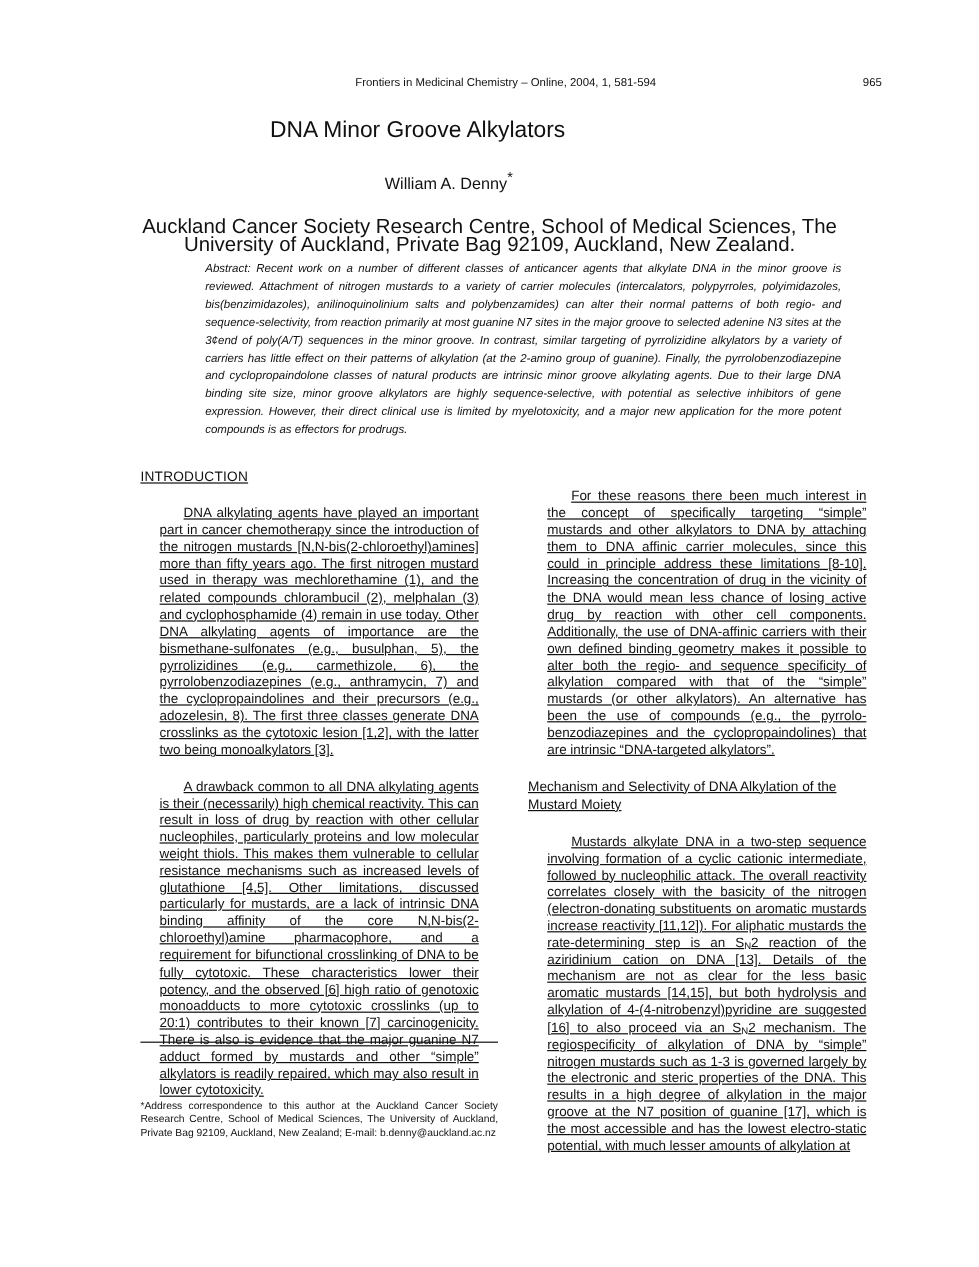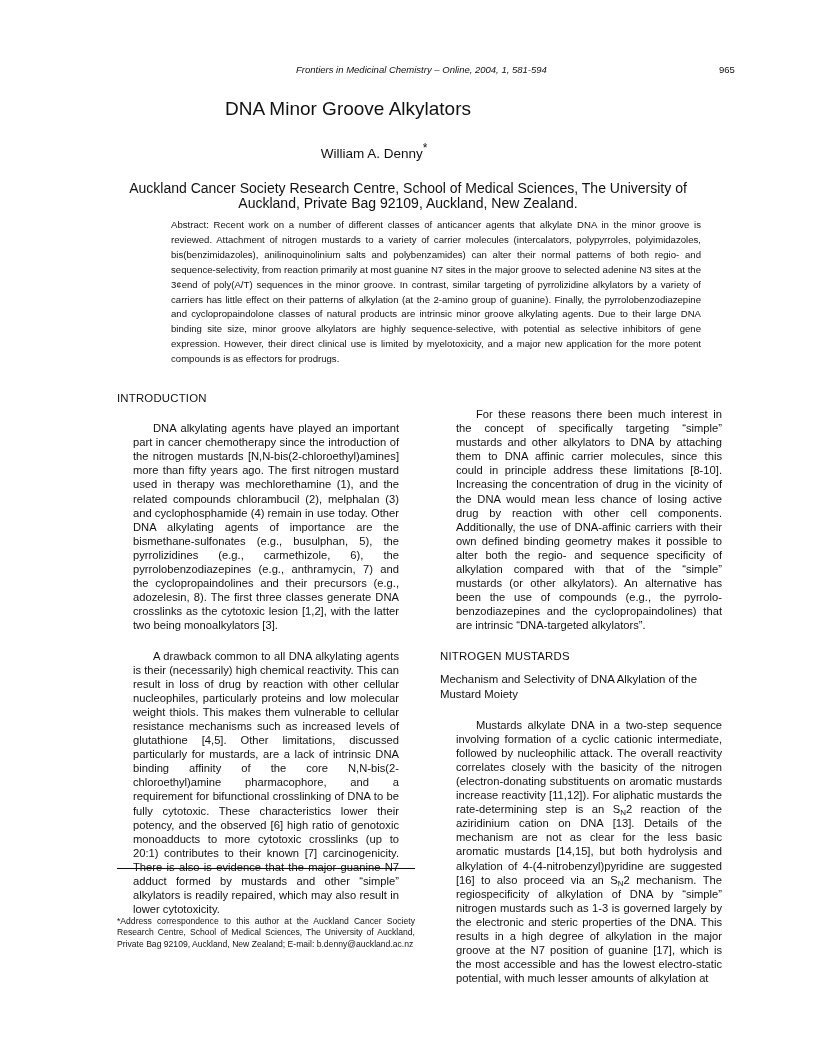--- a/index.html
+++ b/index.html
@@ -1,26 +1,26 @@
 <!DOCTYPE html>
 <html><head>
 <meta charset="utf-8">
 <style>
   html, body { margin:0; padding:0; background:#ffffff; }
   body { width:816px; height:1056px; position:relative; overflow:hidden; color:#111;
          font-family:"Liberation Sans", sans-serif; }
   .running-head { position:absolute; top:64px; left:0; width:816px; font-size:9.5px; }
-  .running-head .journal { position:absolute; left:296px;font-style:italic; }
+  .running-head .journal { position:absolute; left:296px; }
   .running-head .pageno { position:absolute; left:719px; }
   .title { position:absolute; top:98px; left:0; width:696px; text-align:center; font-size:19px; }
   .author { position:absolute; top:141px; left:0; width:748px; text-align:center; font-size:13.5px; }
   .author sup { font-size:12px; }
-  .affil { position:absolute; top:181px; left:110px; width:596px; text-align:center; font-size:14px; line-height:15px; }
-  .abstract { position:absolute; top:218px; left:171px; width:530px; font-size:9.6px; line-height:14.9px; text-align:justify; }
-  .col { position:absolute; width:298px; font-size:11.2px; line-height:14.1px; text-align:justify; }
+  .affil { position:absolute; top:181px; left:110px; width:596px; text-align:center; font-size:17px; line-height:15px; }
+  .abstract { position:absolute; top:218px; left:171px; width:530px; font-size:9.6px; line-height:14.9px; text-align:justify;font-style:italic; }
+  .col { position:absolute; width:298px; font-size:11.2px; line-height:14.1px; text-align:justify;text-decoration:underline; }
   .col-left { left:117px; top:391px; }
   .col-right { left:440px; top:391px; }
   .col p { margin:16px; text-indent:20px; }
   .col p + p { margin-top:12px; }
   .section-head { font-size:11.4px; margin:0 0 8px 0; letter-spacing:0.2px; }
   .sub-head { font-size:11.4px; line-height:15px; margin:0 0 8px 0; text-align:left; }
   .col-right .section-head { margin-top:16px; margin-bottom:9px; }
   .col-left .section-head { margin-bottom:7px; }
   .fn-rule { position:absolute; left:117px; top:868px; width:298px; height:1px; background:#111; }
   .footnote { position:absolute; left:117px; top:916px; width:298px; font-size:8.6px; line-height:11.3px; text-align:justify; }
@@ -51,16 +51,15 @@
   <div class="section-head">INTRODUCTION</div>
   <p>DNA alkylating agents have played an important part in cancer chemotherapy since the introduction of the nitrogen mustards [N,N-bis(2-chloroethyl)amines] more than fifty years ago. The first nitrogen mustard used in therapy was mechlorethamine (1), and the related compounds chlorambucil (2), melphalan (3) and cyclophosphamide (4) remain in use today. Other DNA alkylating agents of importance are the bismethane-sulfonates (e.g., busulphan, 5), the pyrrolizidines (e.g., carmethizole, 6), the pyrrolobenzodiazepines (e.g., anthramycin, 7) and the cyclopropaindolines and their precursors (e.g., adozelesin, 8). The first three classes generate DNA crosslinks as the cytotoxic lesion [1,2], with the latter two being monoalkylators [3].</p>
   <p>A drawback common to all DNA alkylating agents is their (necessarily) high chemical reactivity. This can result in loss of drug by reaction with other cellular nucleophiles, particularly proteins and low molecular weight thiols. This makes them vulnerable to cellular resistance mechanisms such as increased levels of glutathione [4,5]. Other limitations, discussed particularly for mustards, are a lack of intrinsic DNA binding affinity of the core N,N-bis(2-chloroethyl)amine pharmacophore, and a requirement for bifunctional crosslinking of DNA to be fully cytotoxic. These characteristics lower their potency, and the observed [6] high ratio of genotoxic monoadducts to more cytotoxic crosslinks (up to 20:1) contributes to their known [7] carcinogenicity. There is also is evidence that the major guanine N7 adduct formed by mustards and other “simple” alkylators is readily repaired, which may also result in lower cytotoxicity.</p>
 </div>
 
 <div class="fn-rule"></div>
 <div class="footnote">*Address correspondence to this author at the Auckland Cancer Society Research Centre, School of Medical Sciences, The University of Auckland, Private Bag 92109, Auckland, New Zealand; E-mail: b.denny@auckland.ac.nz</div>
 
 <div class="col col-right">
   <p>For these reasons there been much interest in the concept of specifically targeting “simple” mustards and other alkylators to DNA by attaching them to DNA affinic carrier molecules, since this could in principle address these limitations [8-10]. Increasing the concentration of drug in the vicinity of the DNA would mean less chance of losing active drug by reaction with other cell components. Additionally, the use of DNA-affinic carriers with their own defined binding geometry makes it possible to alter both the regio- and sequence specificity of alkylation compared with that of the “simple” mustards (or other alkylators). An alternative has been the use of compounds (e.g., the pyrrolo-benzodiazepines and the cyclopropaindolines) that are intrinsic “DNA-targeted alkylators”.</p>
-  <div class="section-head">NITROGEN MUSTARDS</div>
   <div class="sub-head">Mechanism and Selectivity of DNA Alkylation of the Mustard Moiety</div>
   <p><span>Mustards alkylate DNA in a two-step sequence involving formation of a cyclic cationic intermediate, followed by nucleophilic attack. The overall reactivity correlates closely with the basicity of the nitrogen (electron-donating substituents on aromatic mustards increase reactivity [11,12]). For aliphatic mustards the rate-determining step is an S</span><sub>N</sub><span>2 reaction of the aziridinium cation on DNA [13]. Details of the mechanism are not as clear for the less basic aromatic mustards [14,15], but both hydrolysis and alkylation of 4-(4-nitrobenzyl)pyridine are suggested [16] to also proceed via an S</span><sub>N</sub><span>2 mechanism. The regiospecificity of alkylation of DNA by “simple” nitrogen mustards such as 1-3 is governed largely by the electronic and steric properties of the DNA. This results in a high degree of alkylation in the major groove at the N7 position of guanine [17], which is the most accessible and has the lowest electro-static potential, with much lesser amounts of alkylation at</span></p>
 </div>
 
 </body></html>

